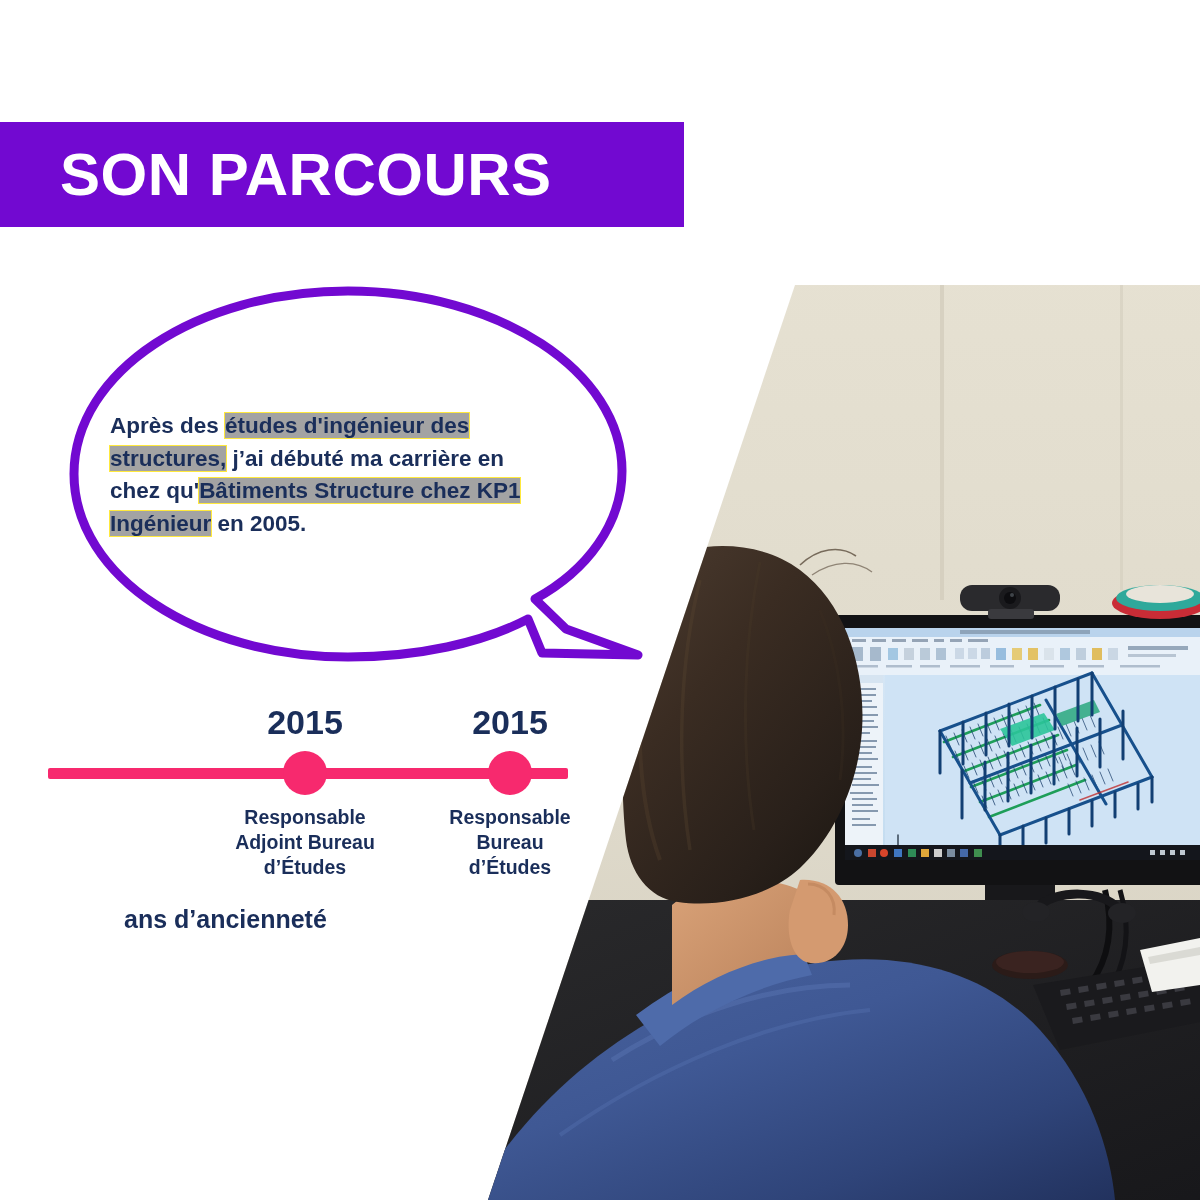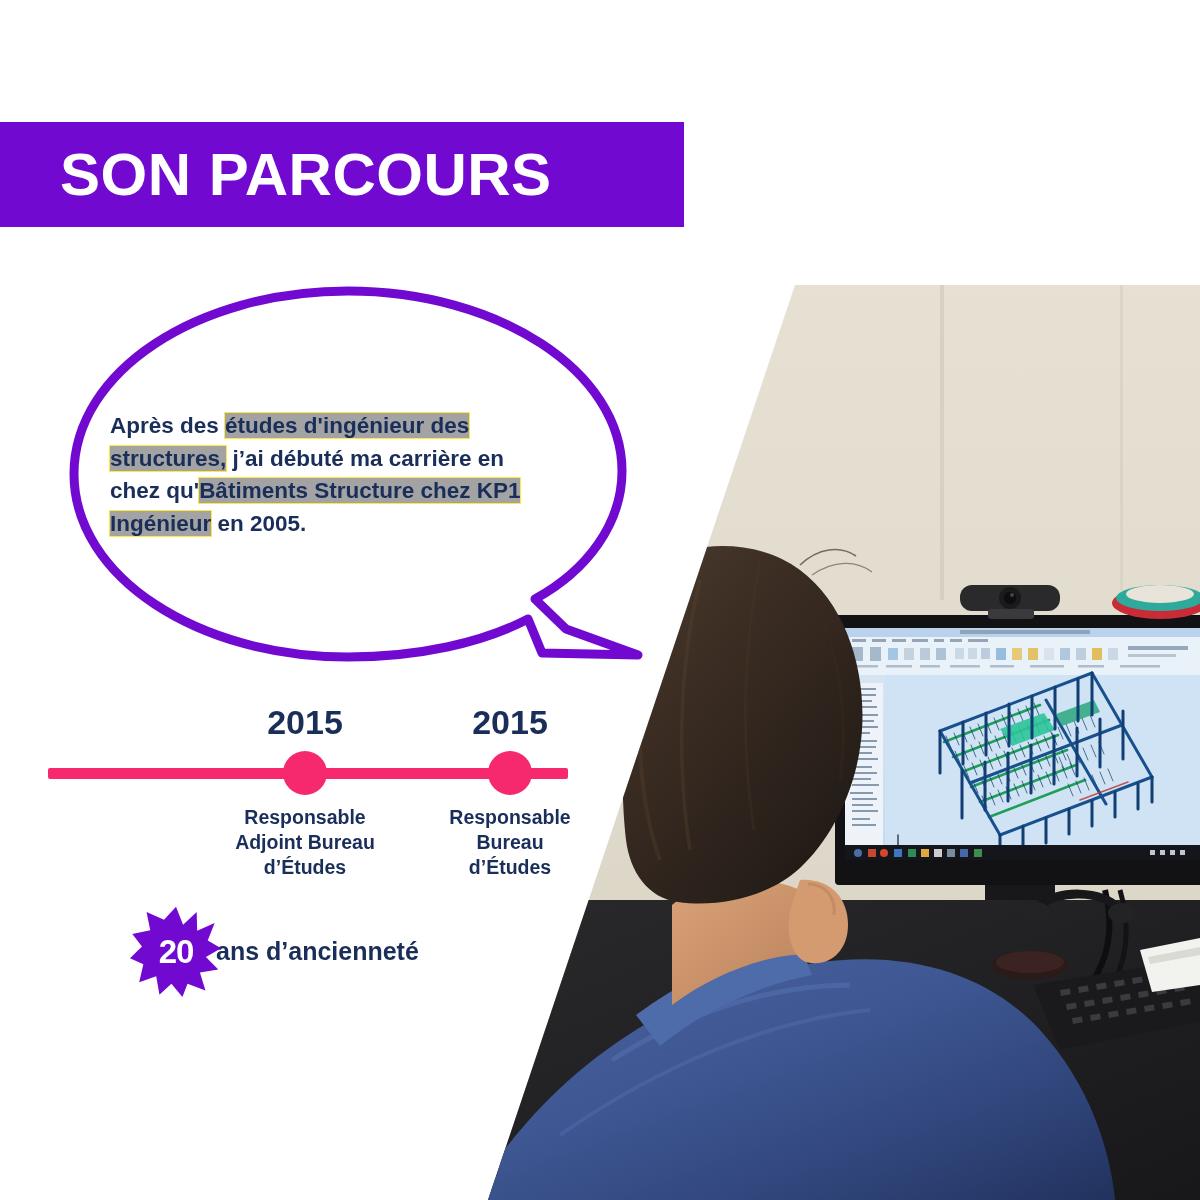--- a/index.html
+++ b/index.html
@@ -508,20 +508,14 @@
     <div class="tl-dot"></div>
     <div class="tl-label">
       <span>Responsable</span><br>
       <span>Bureau</span><br>
       <span>d’Études</span>
     </div>
   </div>
 </div>
 
 <div id="seniority">
-  <div id="star-badge">
-    <svg width="92" height="92" viewBox="0 0 100 100">
-      <polygon fill="#7209D1" points="50,2 57.7,21.5 72.5,7.5 73,28 92,19.5 84.5,38.5 99,47 82.5,56.5 96,70 76,73.5 82,93 62.5,85.5 57,100 45,85.5 32,97.5 28.5,77.5 10,84 14.5,64.5 0,58 13,45 2.5,31.5 22,27.5 18,7.5 37,16"></polygon>
-    </svg>
-    <div id="star-number">20</div>
-  </div>
   <div id="seniority-label">ans d’ancienneté</div>
 </div>
 
 </body></html>

